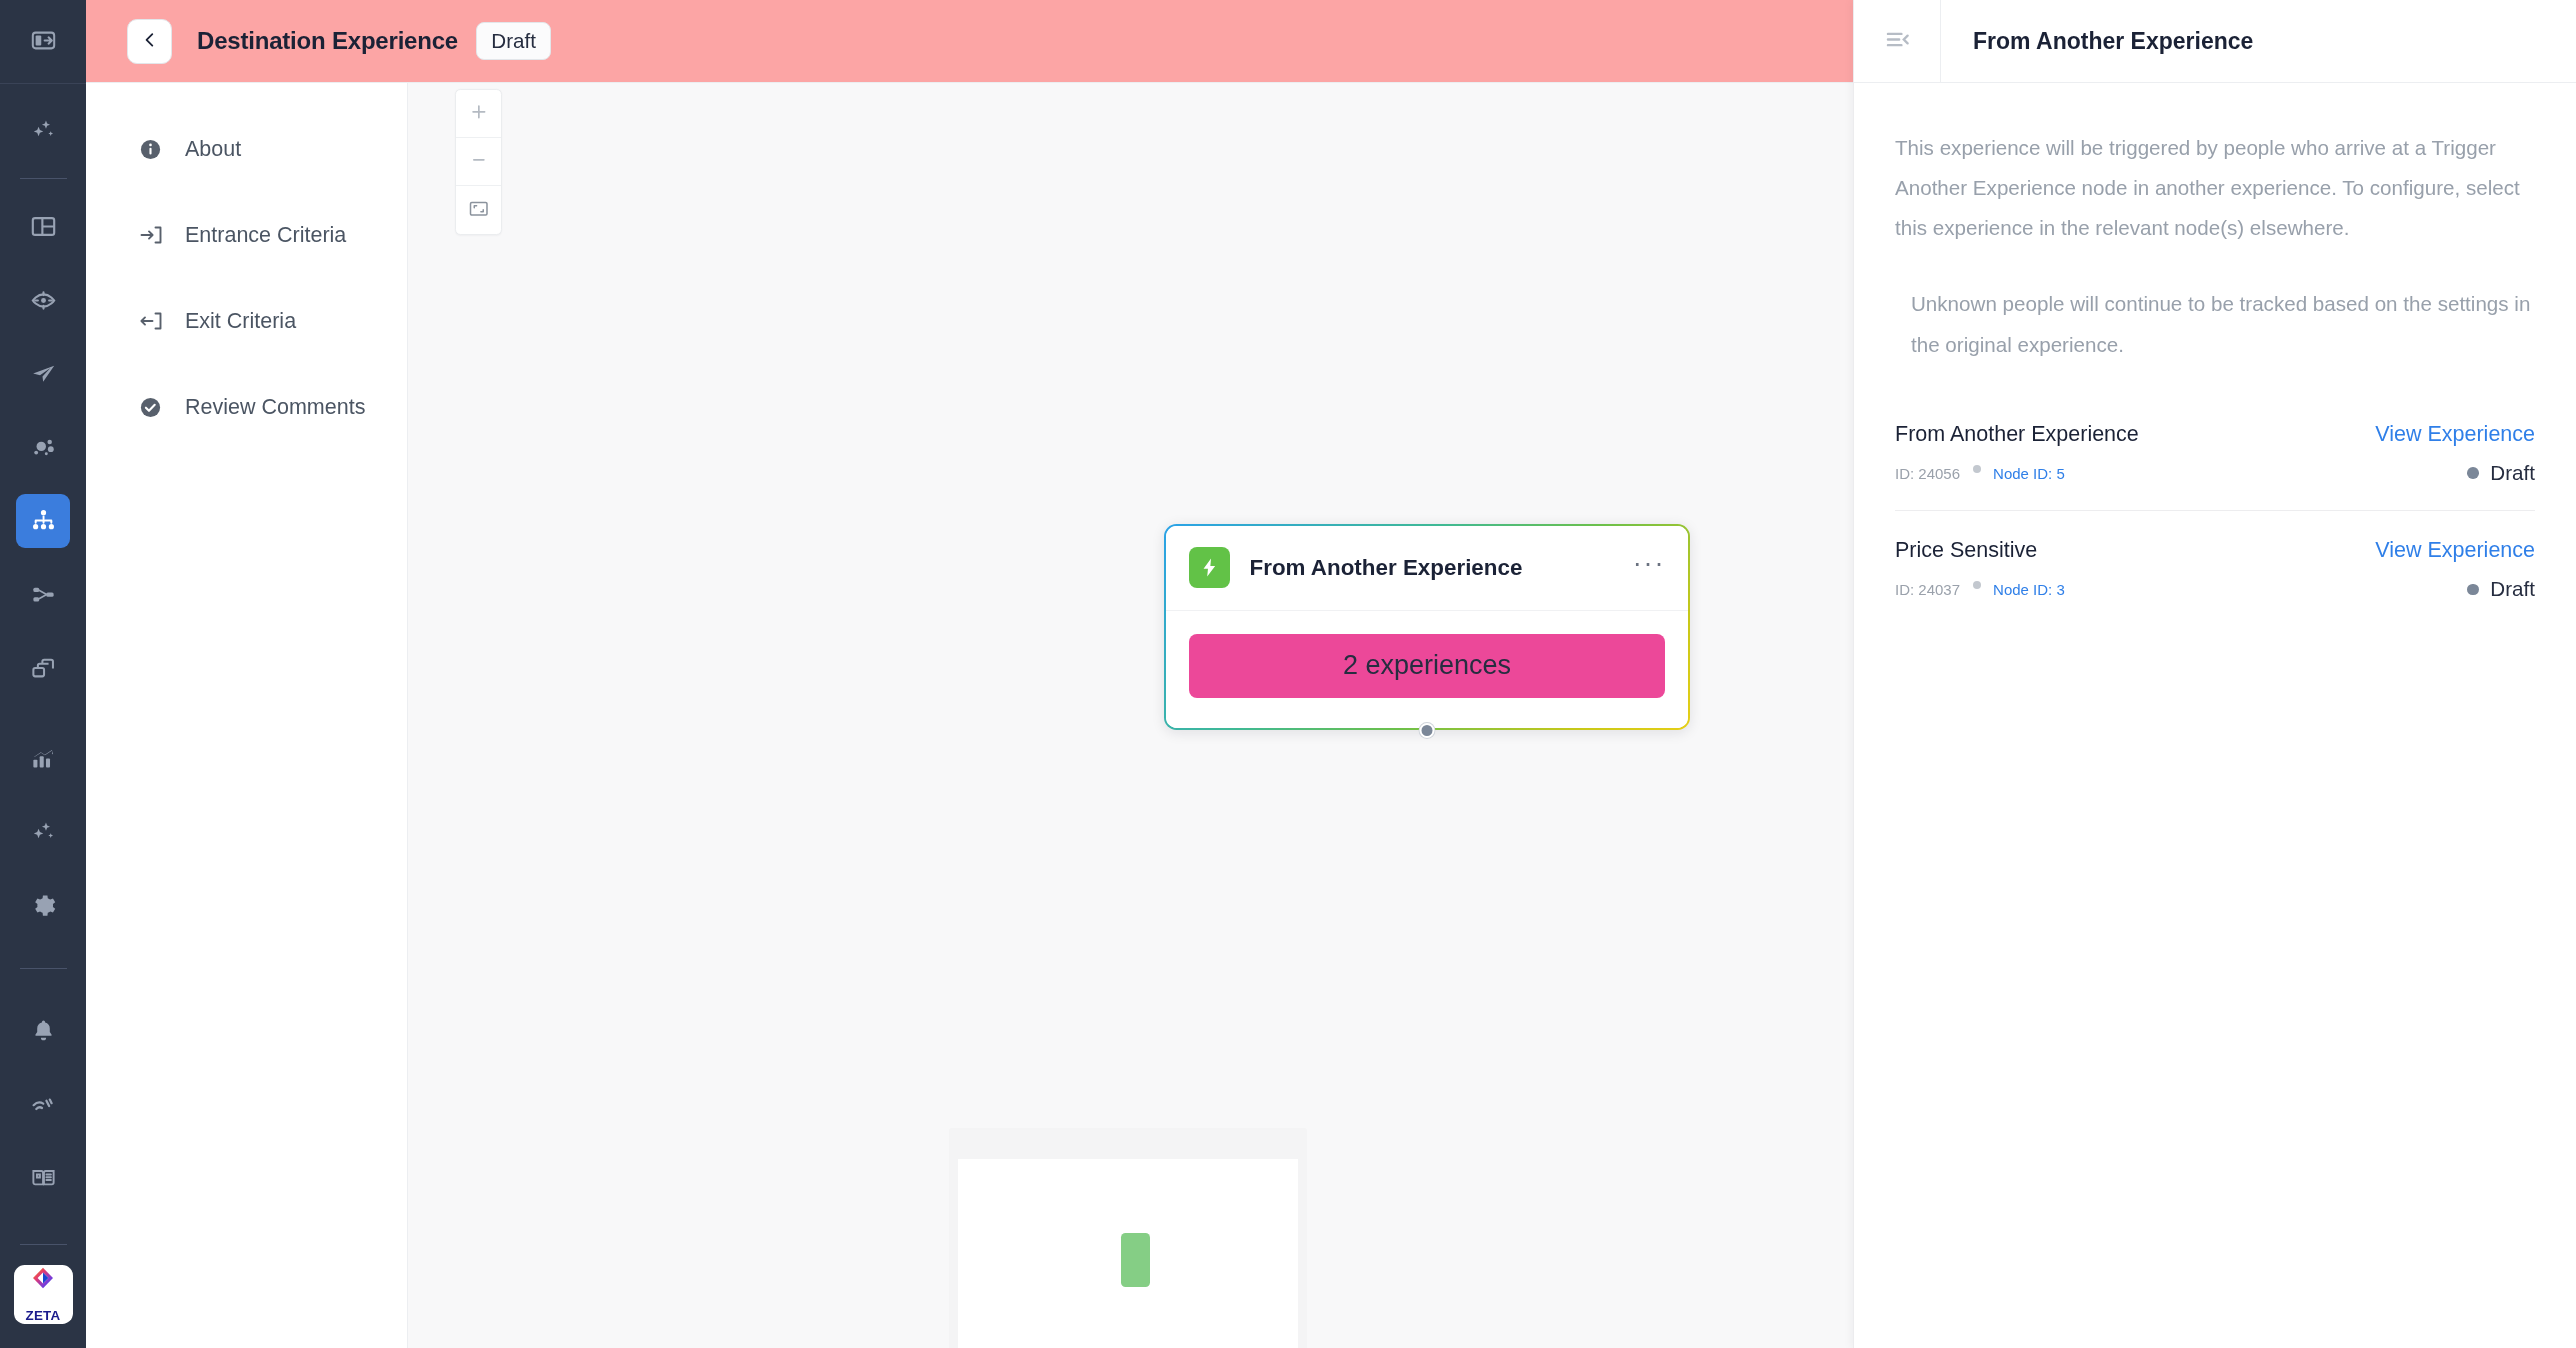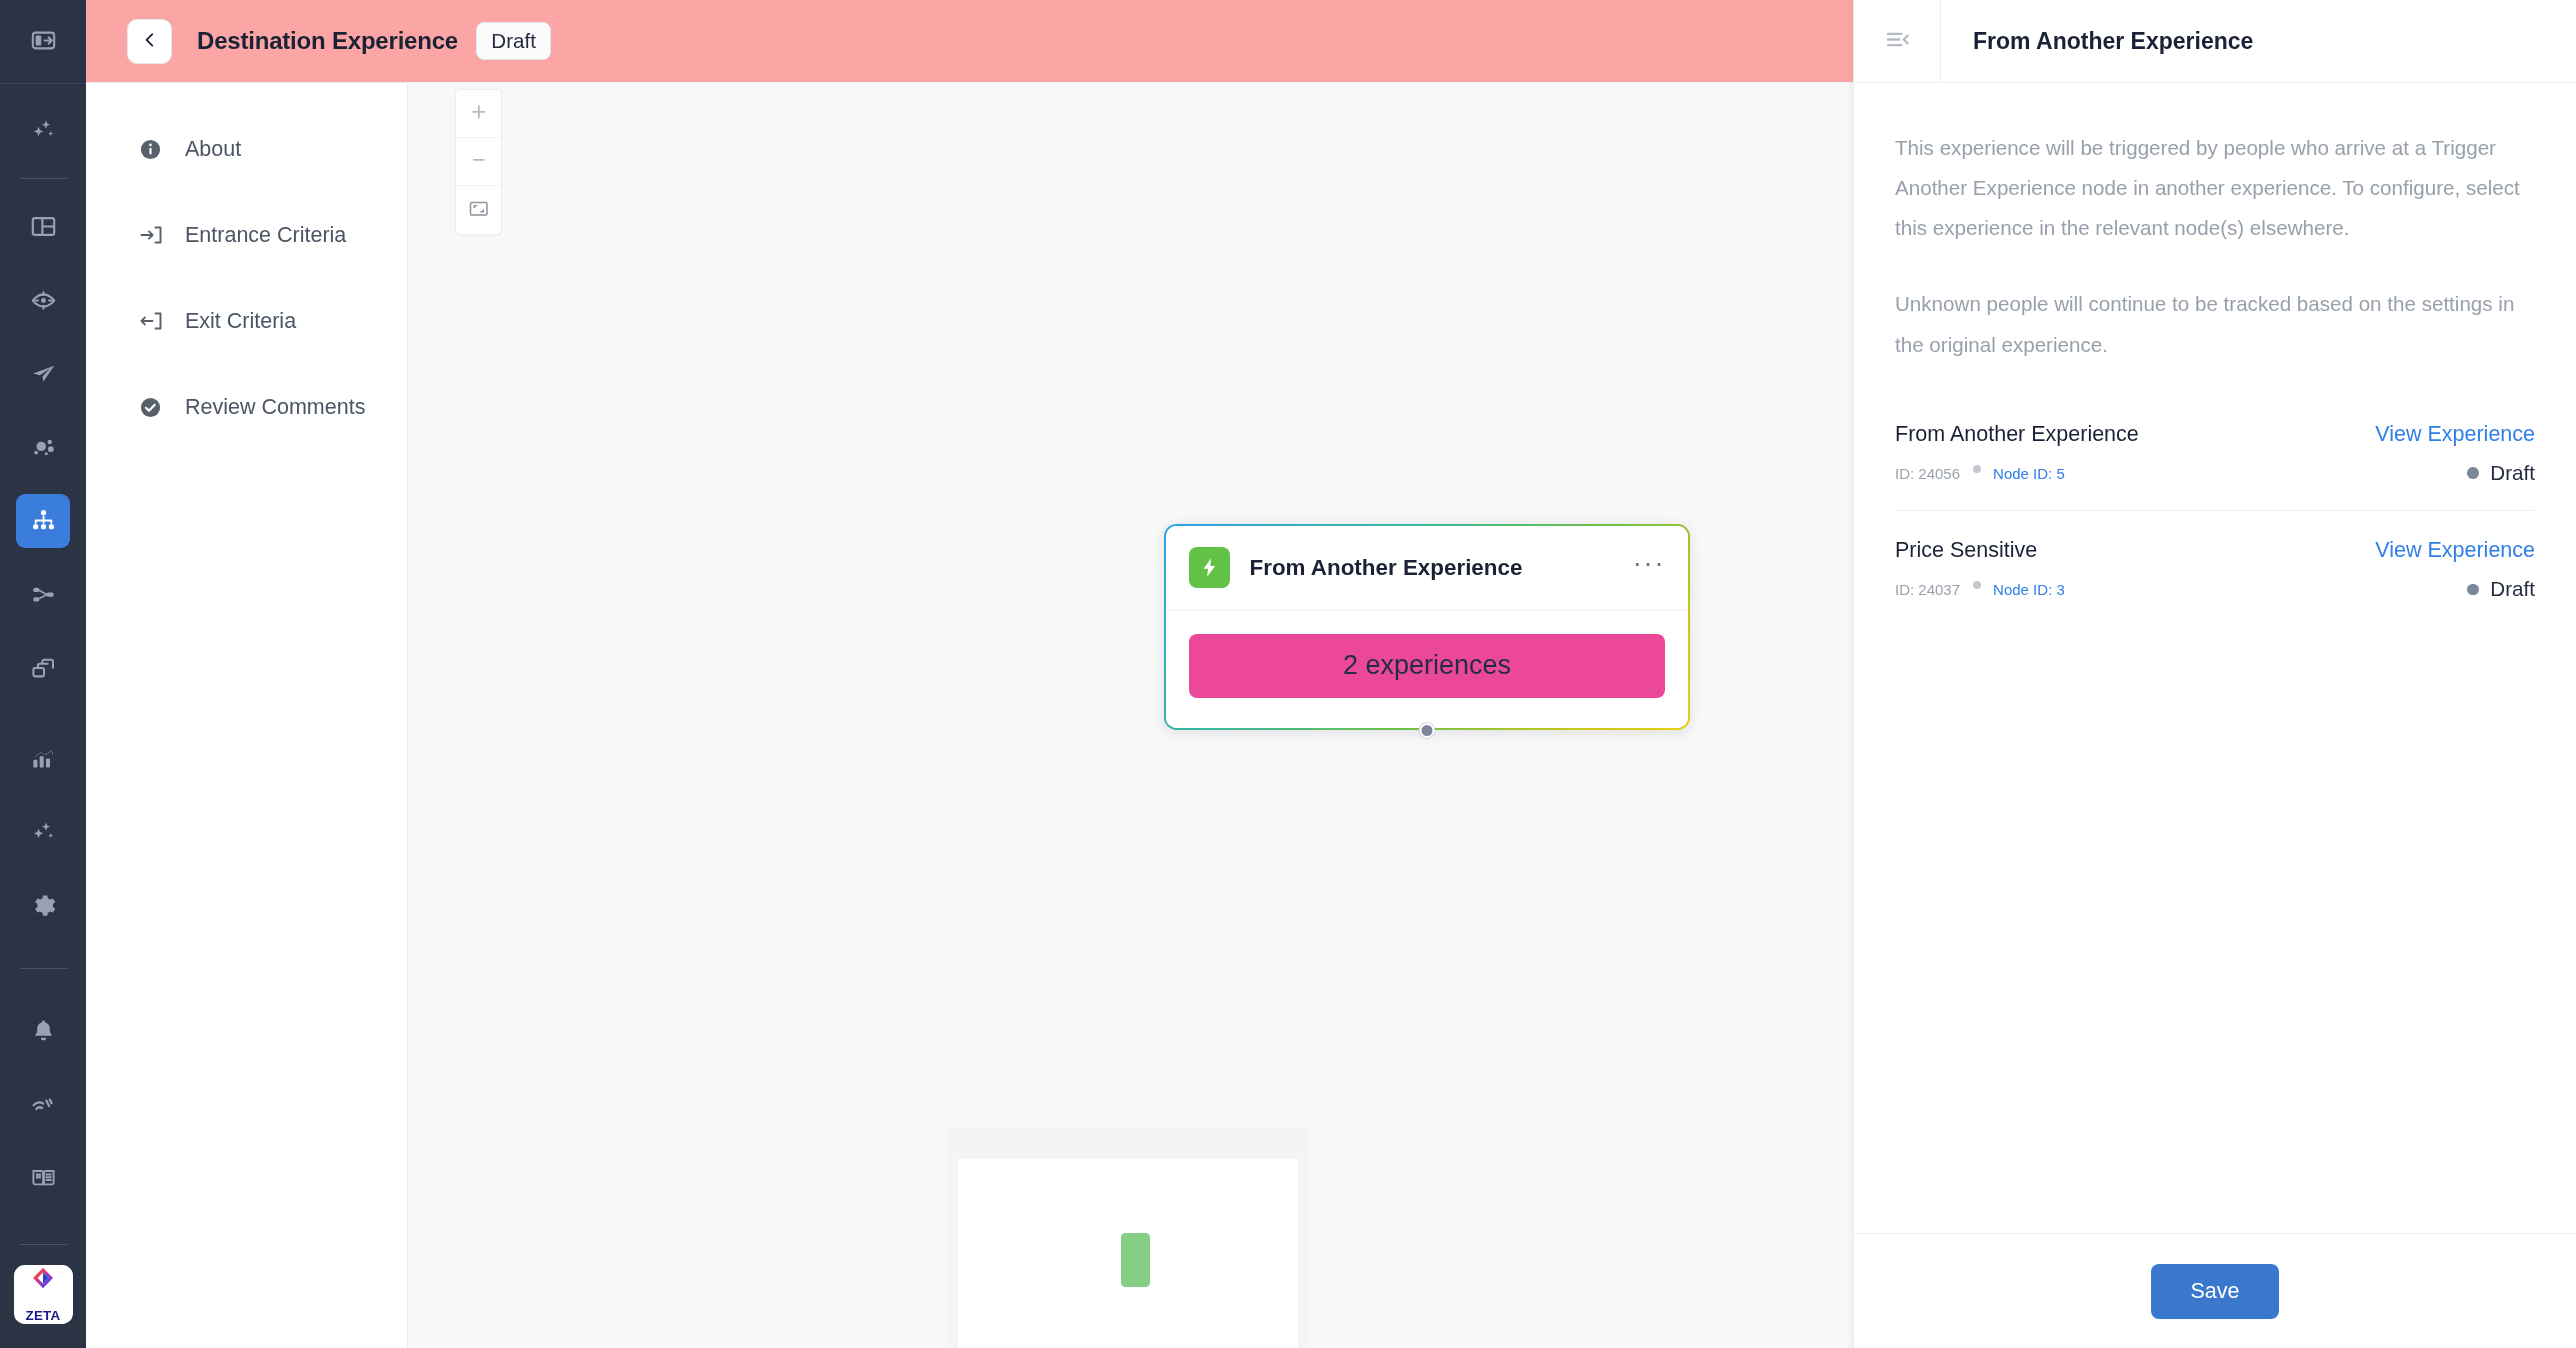--- a/index.html
+++ b/index.html
@@ -185,21 +185,21 @@
     width: 87px; height: 83px; display: flex; align-items: center; justify-content: center;
     border-right: 0.9px solid #eceef1; cursor: pointer;
   }
   .panel-title {
     font-size: 23px; font-weight: 700; color: #1b2236; margin-left: 32px;
   }
   .panel-body { flex: 1 1 auto; padding: 45px 41px 0 41px; overflow: hidden; }
   .panel-para {
     font-size: 20.6px; line-height: 1.95; color: #98a0ab; font-weight: 400;
   }
-  .panel-para + .panel-para { margin-top: 36px; }
+  .panel-para + .panel-para { margin-top: 36px; margin-left: 16px; }
 
   .exp-list { margin-top: 57px; }
   .exp-row { padding: 0 0 25px 0; border-bottom: 0.9px solid #ededef; }
   .exp-row + .exp-row { padding-top: 27px; }
   .exp-row:last-child { border-bottom: none; }
   .exp-line1 { display: flex; align-items: baseline; justify-content: space-between; }
   .exp-name { font-size: 21.5px; color: #1b2236; }
   .exp-link { font-size: 21.5px; color: #2f7fe8; cursor: pointer; }
   .exp-line2 {
     display: flex; align-items: center; justify-content: space-between; margin-top: 14.3px;
@@ -588,20 +588,17 @@
               <span class="exp-status">
                 <span class="status-dot"></span>
                 <span>Draft</span>
               </span>
             </div>
           </div>
 
         </div>
       </div>
 
-      <div class="panel-foot">
-        <button class="save-btn">Save</button>
-      </div>
     </aside>
 
   </div>
 </div>
 
 
 </body></html>

